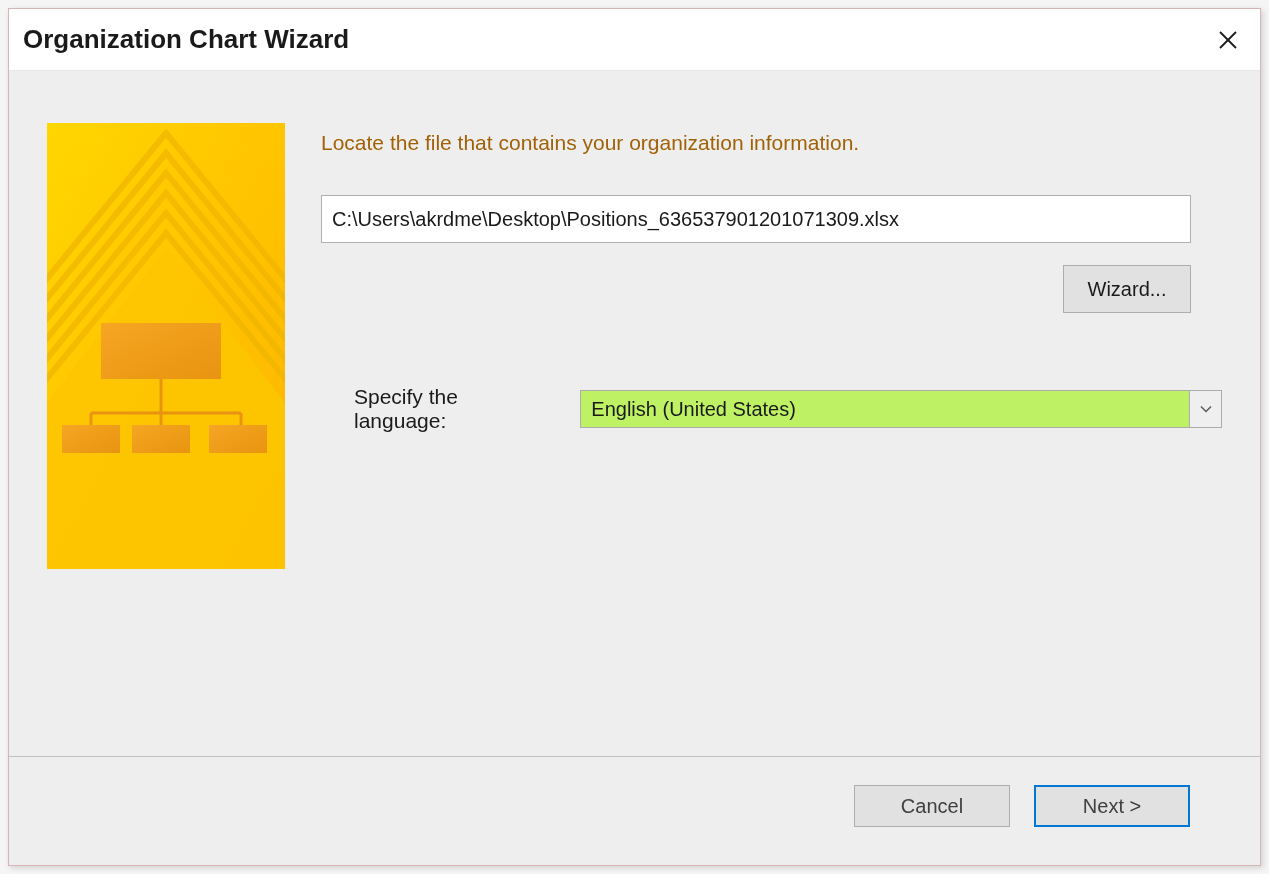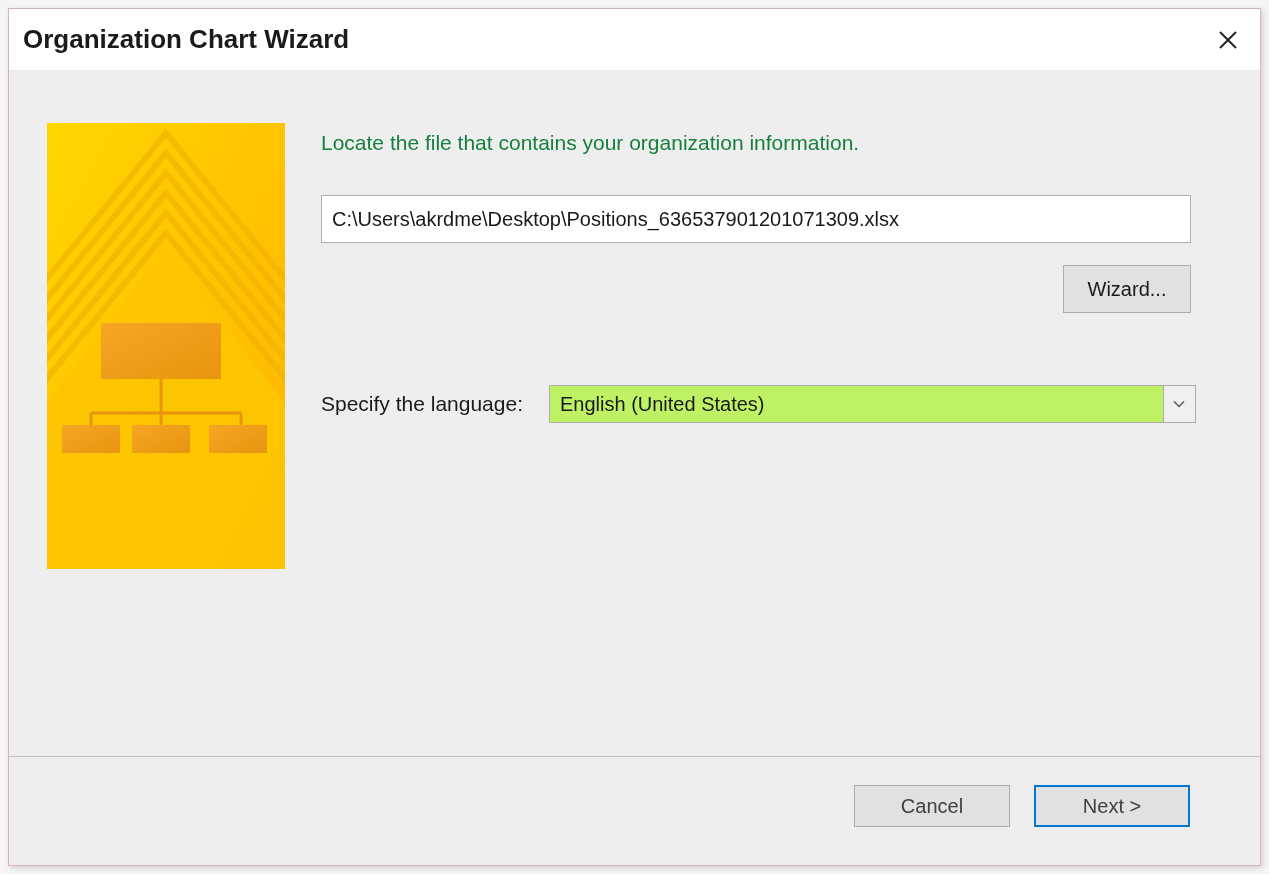--- a/index.html
+++ b/index.html
@@ -64,21 +64,21 @@
       width: 238px;
       height: 446px;
       flex-shrink: 0;
     }
     .form-area {
       flex: 1;
       padding-top: 8px;
     }
     .instruction {
       font-size: 21px;
-      color: #15803d;
+      color: #a16207;
       margin-bottom: 40px;
     }
     .file-input {
       width: 870px;
       height: 48px;
       border: 1px solid #b0b0b0;
       background: #ffffff;
       font-size: 20px;
       padding: 0 10px;
       color: #1a1a1a;
@@ -102,20 +102,21 @@
     }
     .lang-row {
       display: flex;
       align-items: center;
       margin-top: 72px;
       gap: 26px;
     }
     .lang-label {
       font-size: 21px;
       color: #1a1a1a;
+      margin-left: 33px;
     }
     .lang-select {
       position: relative;
       width: 647px;
       height: 38px;
       border: 1px solid #acacac;
       background: #bef264;
       display: flex;
       align-items: center;
     }

